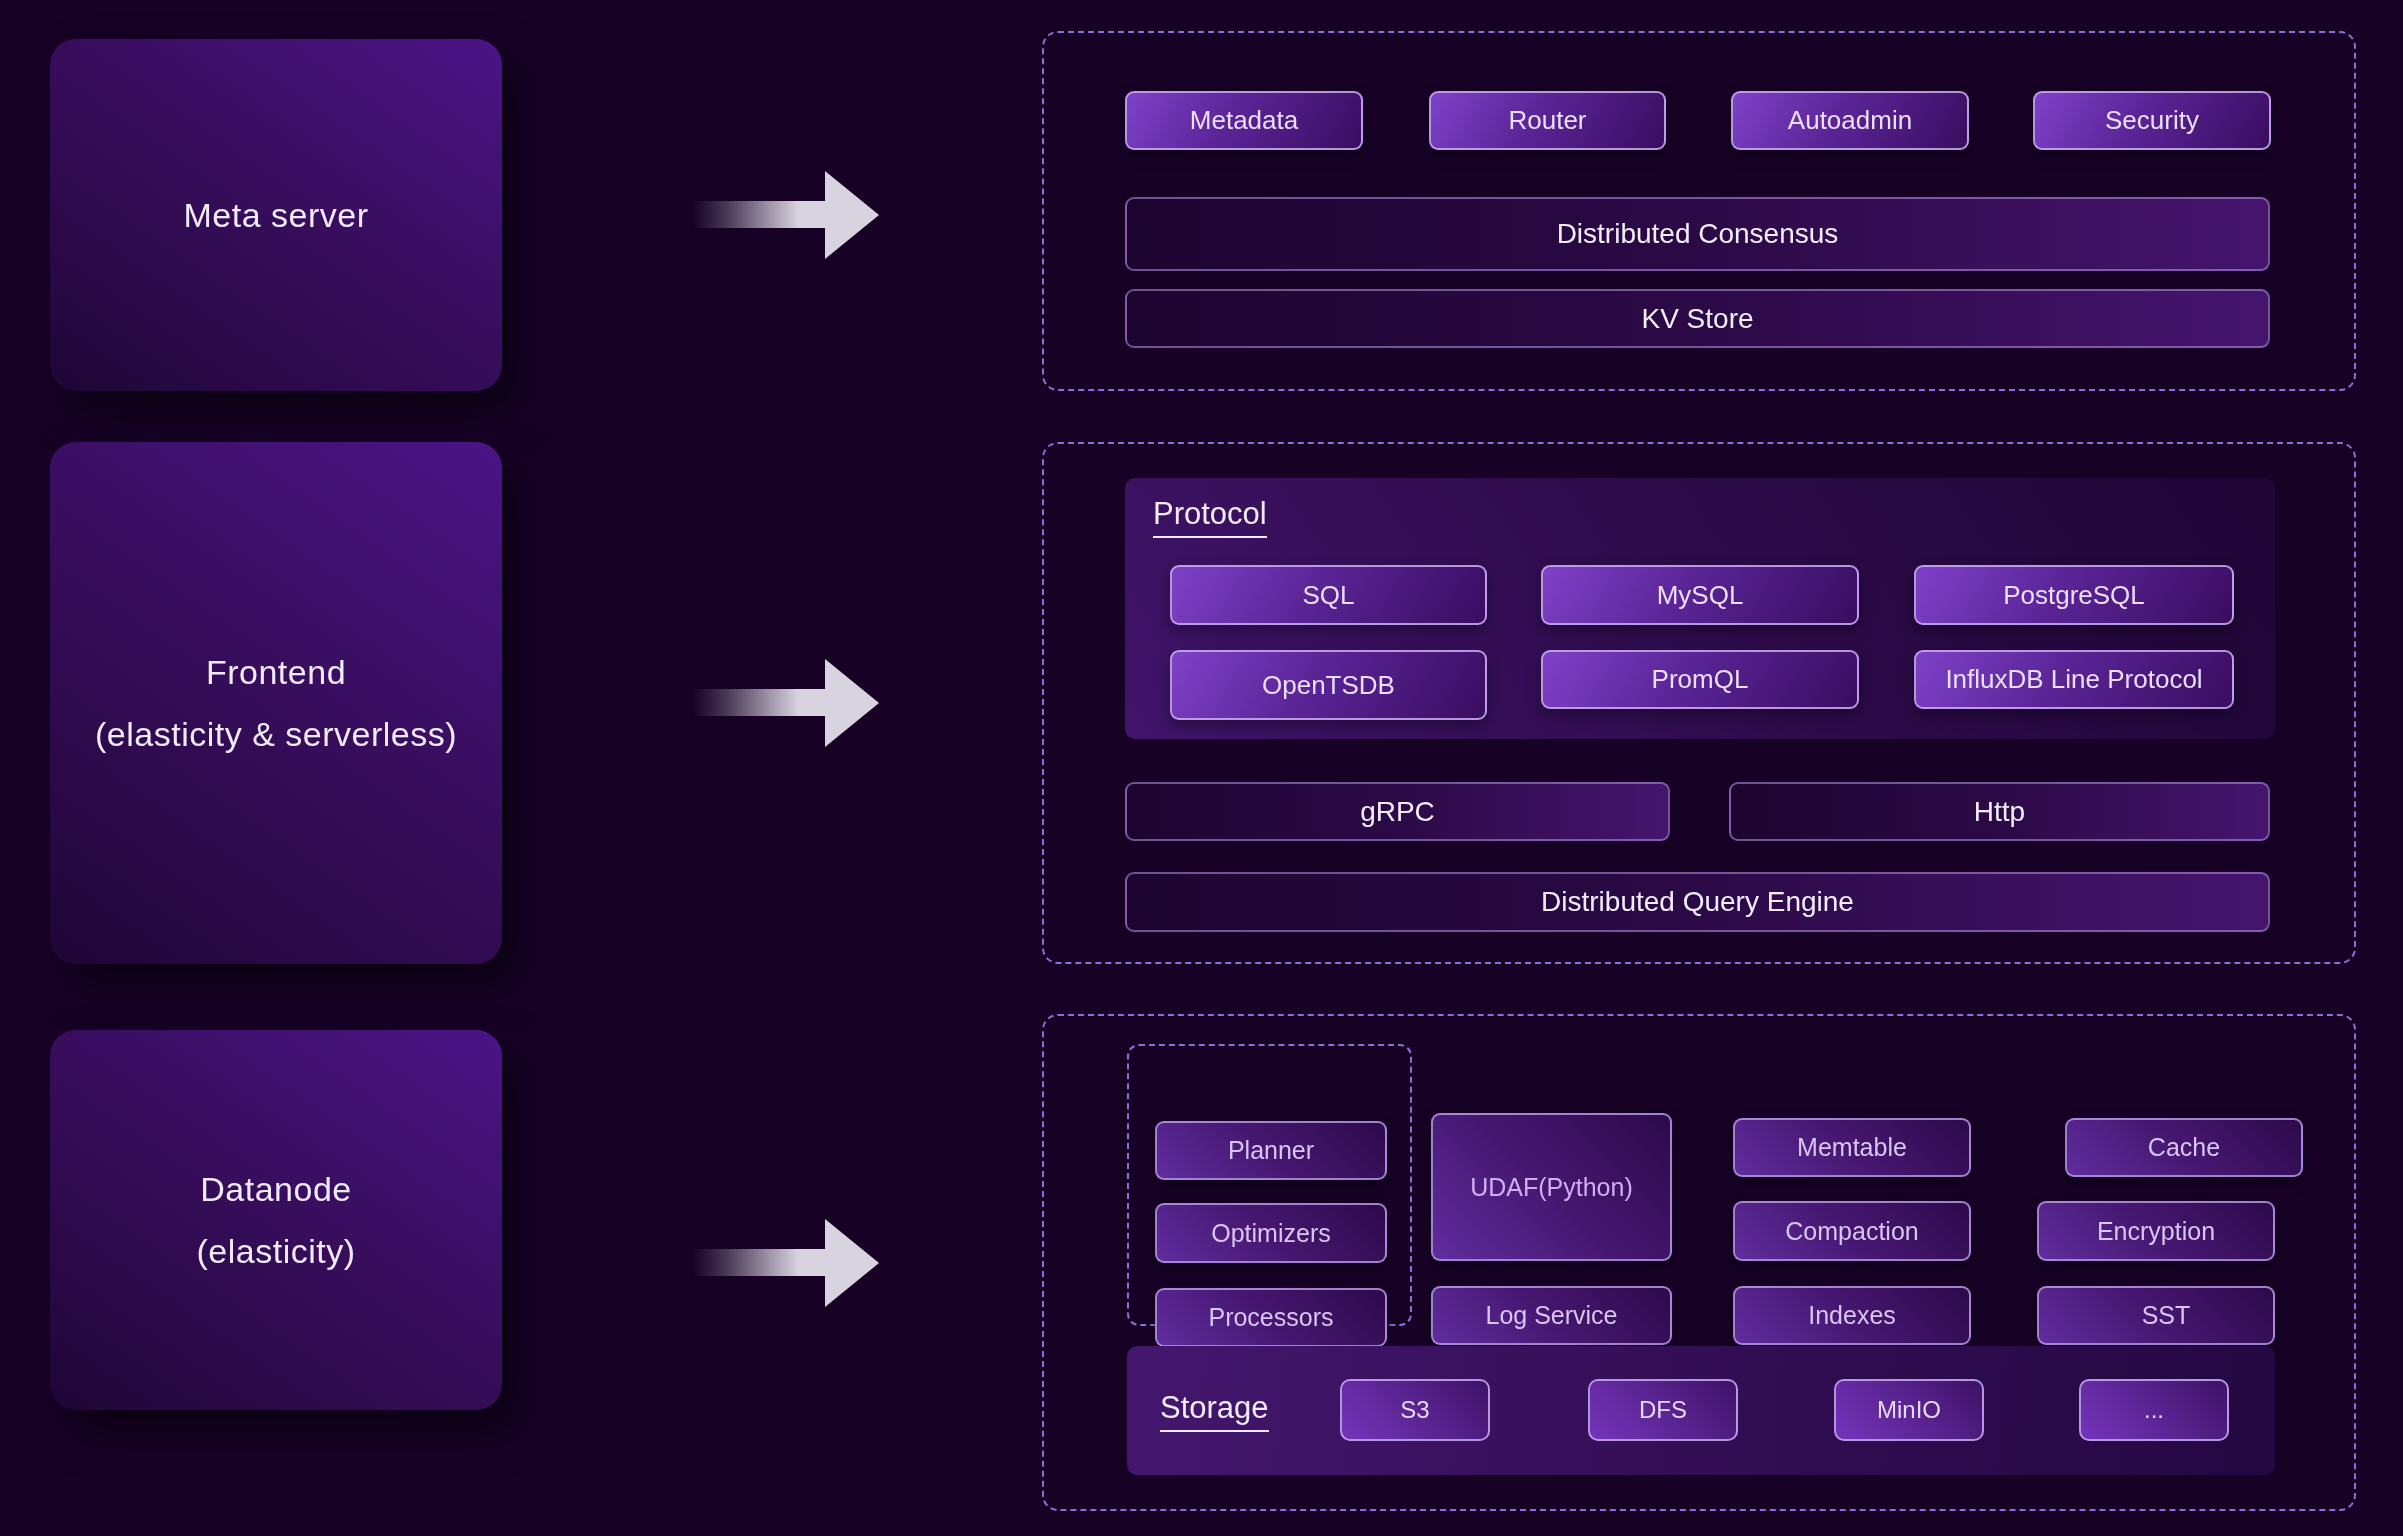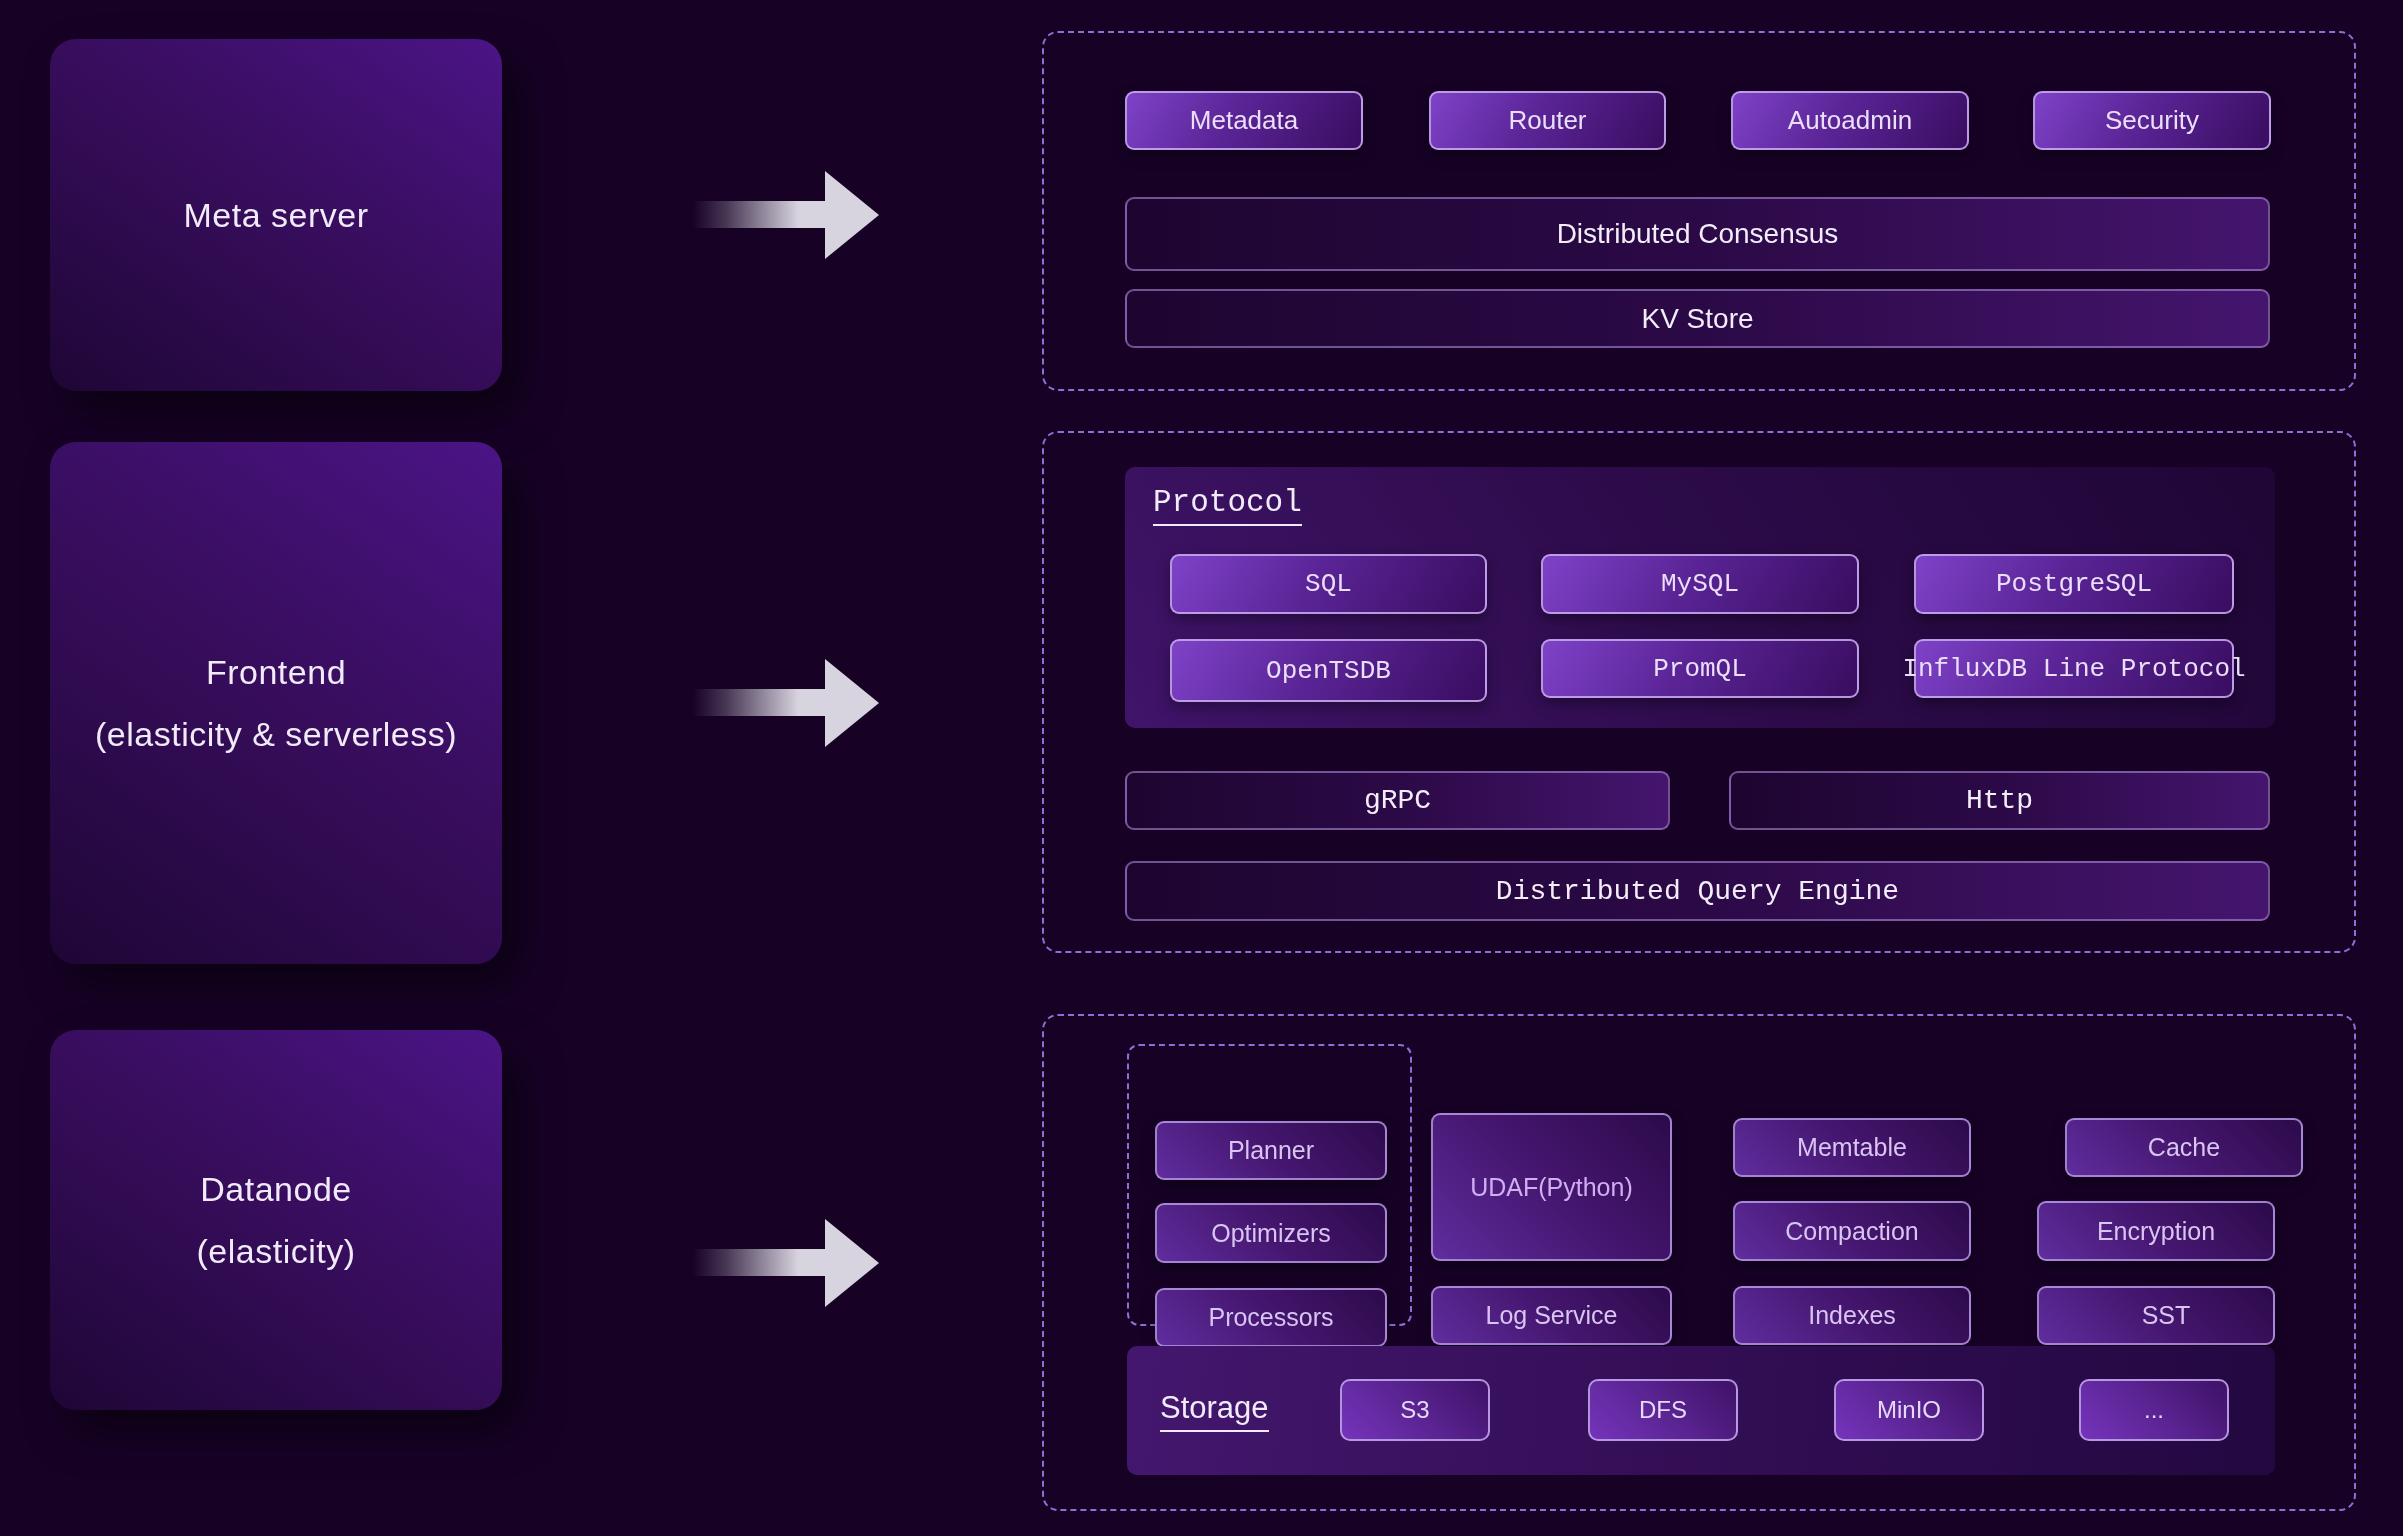--- a/index.html
+++ b/index.html
@@ -141,27 +141,27 @@
 
 <div class="abs dashed-group" style="top:31px; height:360px;">
   <div class="abs chip" style="left:81px;  top:58px; width:238px; height:59px;">Metadata</div>
   <div class="abs chip" style="left:385px; top:58px; width:237px; height:59px;">Router</div>
   <div class="abs chip" style="left:687px; top:58px; width:238px; height:59px;">Autoadmin</div>
   <div class="abs chip" style="left:989px; top:58px; width:238px; height:59px;">Security</div>
   <div class="abs bar" style="left:81px; top:164px; width:1145px; height:74px;">Distributed Consensus</div>
   <div class="abs bar" style="left:81px; top:256px; width:1145px; height:59px;">KV Store</div>
 </div>
 
-<div class="abs dashed-group" style="top:431px; height:522px;font-family:Liberation Mono, monospace;">
+<div class="abs dashed-group" style="top:442px; height:522px;">
   <div class="abs protocol-panel" style="left:81px; top:34px; width:1150px; height:261px;">
     <span class="abs panel-title" style="left:28px; top:18px;">Protocol</span>
     <div class="abs chip" style="left:45px;  top:87px;  width:317px; height:60px;">SQL</div>
     <div class="abs chip" style="left:416px; top:87px;  width:318px; height:60px;">MySQL</div>
     <div class="abs chip" style="left:789px; top:87px;  width:320px; height:60px;">PostgreSQL</div>
-    <div class="abs chip" style="left:45px;  top:172px; width:317px; height:63px;">OpenTSDB</div>
+    <div class="abs chip" style="left:45px;  top:172px; width:317px; height:70px;">OpenTSDB</div>
     <div class="abs chip" style="left:416px; top:172px; width:318px; height:59px;">PromQL</div>
     <div class="abs chip" style="left:789px; top:172px; width:320px; height:59px;">InfluxDB Line Protocol</div>
   </div>
   <div class="abs bar" style="left:81px;  top:338px; width:545px;  height:59px;">gRPC</div>
   <div class="abs bar" style="left:685px; top:338px; width:541px;  height:59px;">Http</div>
   <div class="abs bar" style="left:81px;  top:428px; width:1145px; height:60px;">Distributed Query Engine</div>
 </div>
 
 <div class="abs dashed-group" style="top:1014px; height:497px;">
   <div class="abs dashed-sub" style="left:83px; top:28px; width:285px; height:282px;">

